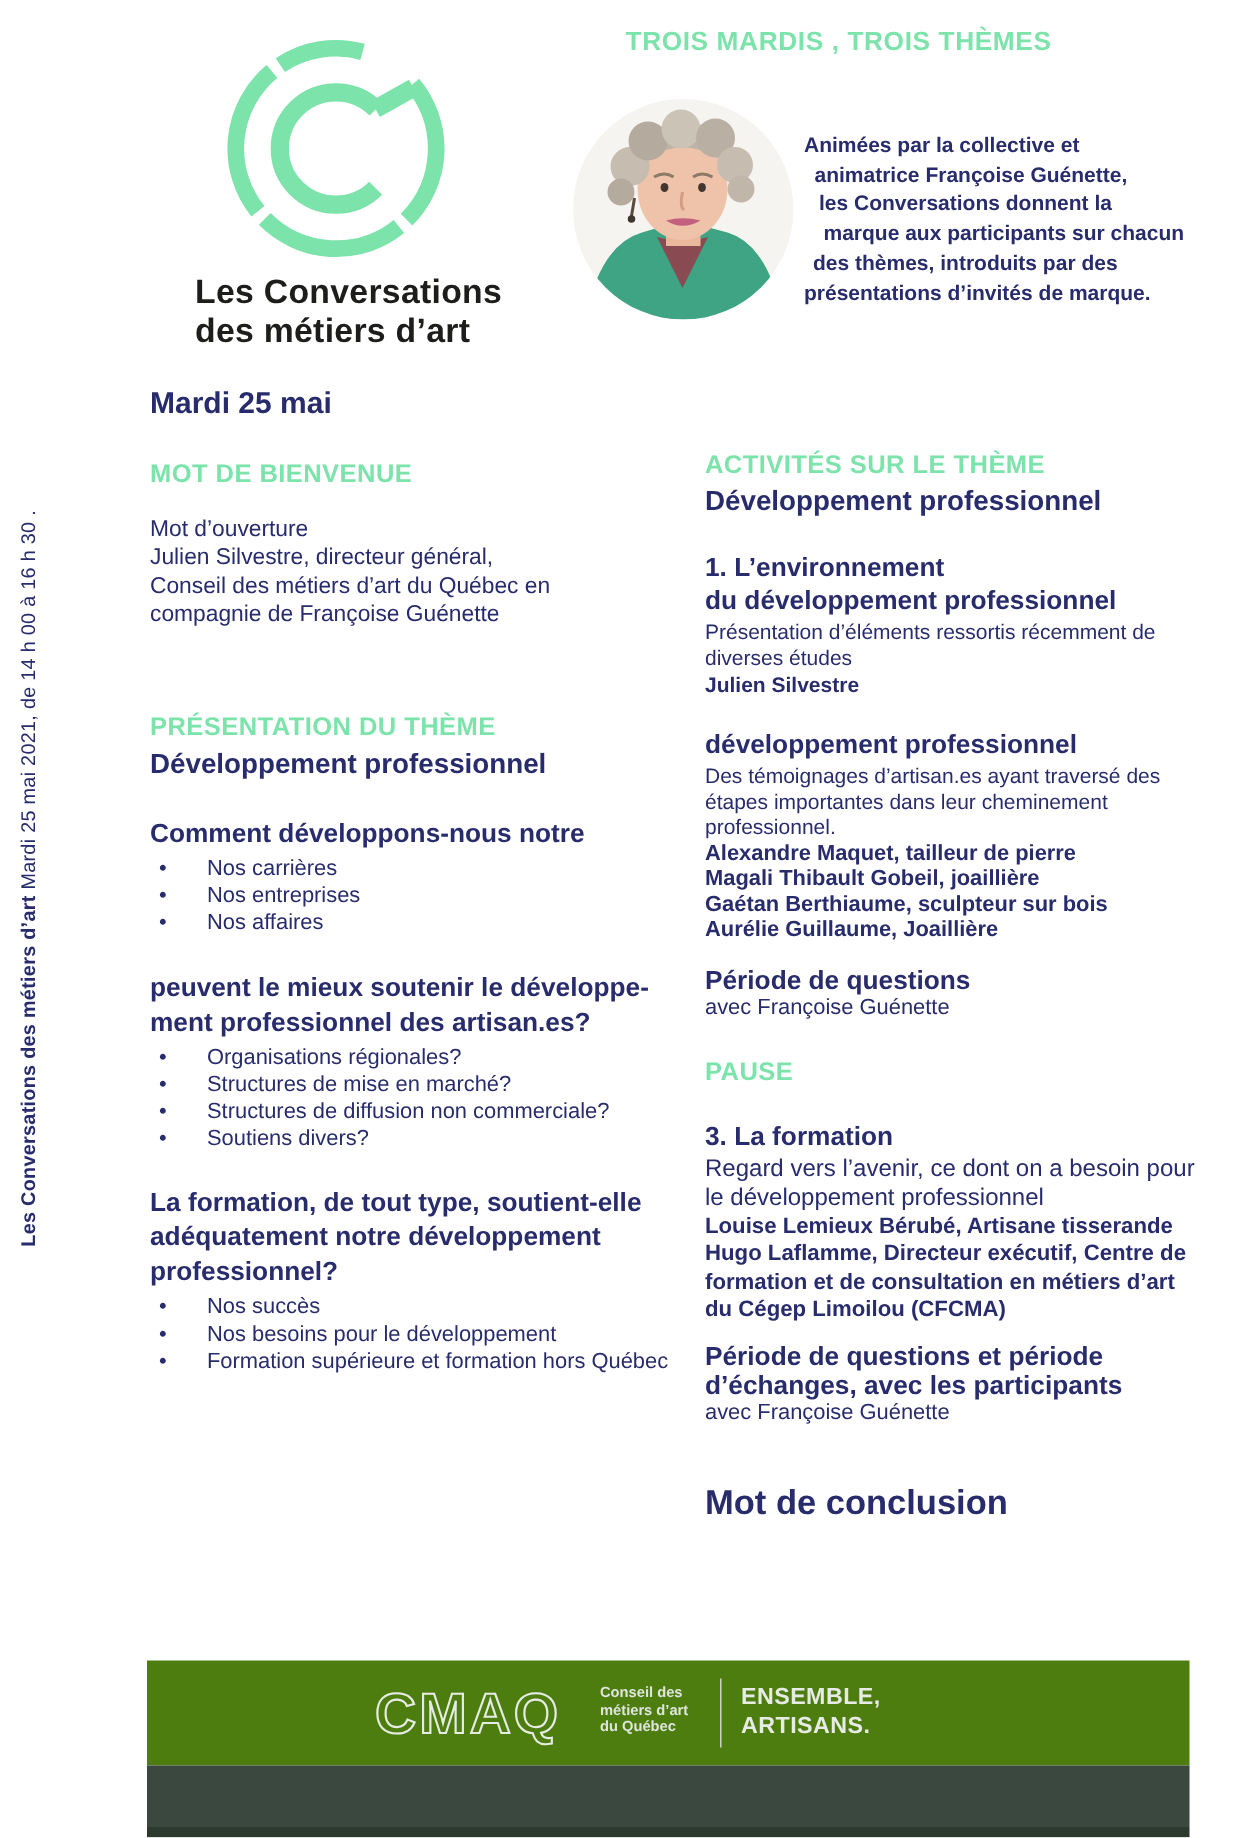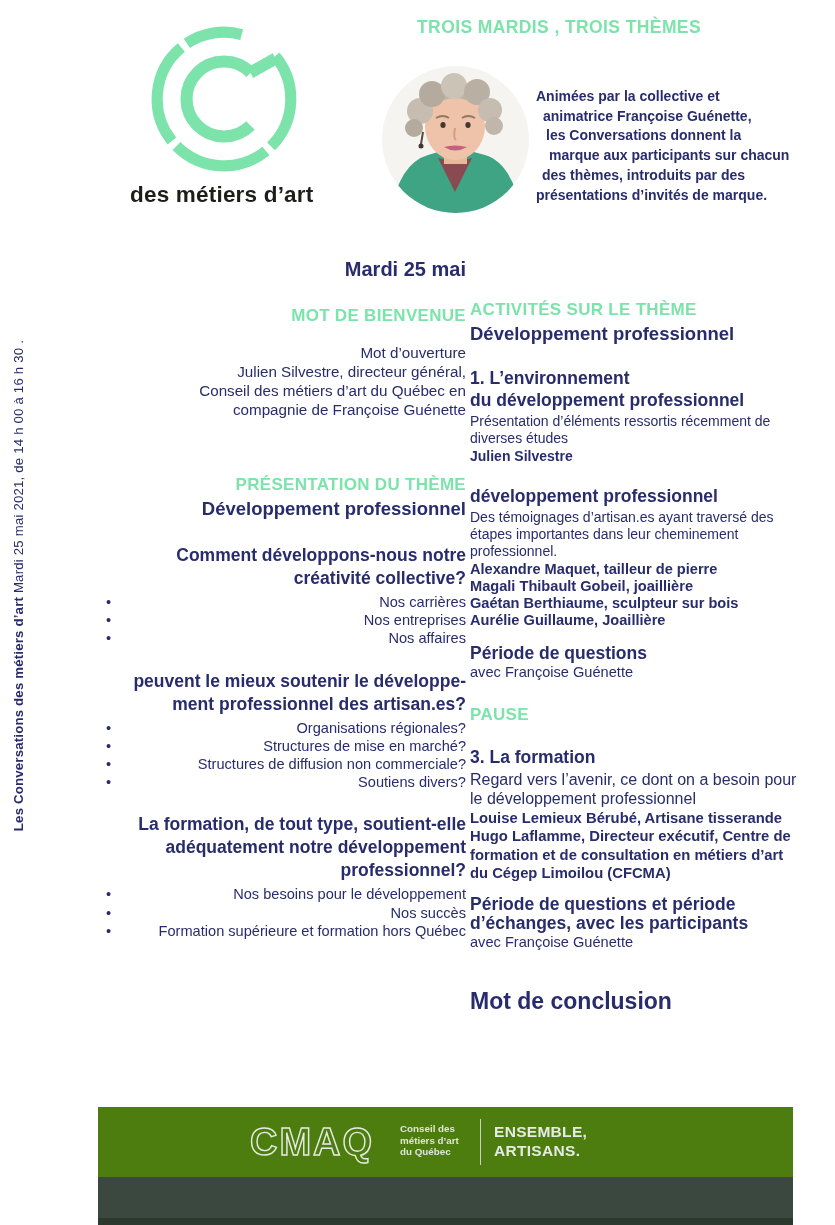--- a/index.html
+++ b/index.html
@@ -22,21 +22,21 @@
   .intro div:nth-child(3){ padding-left:10px; }
   .intro div:nth-child(4){ padding-left:13px; }
   .intro div:nth-child(5){ padding-left:6px; }
   
   .vside { position:absolute; left:6px; top:288px; height:596px; width:24px;
     display:flex; align-items:center; justify-content:center; }
   .vside .vtext { writing-mode:vertical-rl; transform:rotate(180deg);
     font-size:13.2px; color:var(--navy); white-space:nowrap; letter-spacing:.2px; }
   .vside .vb { font-weight:700; }
   
-  .lcol { position:absolute; left:100px; top:258px; width:366px; color:var(--navy);text-align:right; }
+  .lcol { position:absolute; left:100px; top:258px; width:366px; color:var(--navy); }
   .rcol { position:absolute; left:470px; top:300px; width:334px; color:var(--navy); }
   .date-h { font-weight:700; font-size:20px; margin-bottom:25px; }
   .gh { font-weight:700; font-size:17px; color:var(--mint); letter-spacing:.3px; }
   .sub-h { font-weight:700; font-size:18.5px; margin-top:3px; }
   .body-lines { margin-top:17px; font-size:15.2px; line-height:19px; }
   .q-title { font-weight:700; font-size:17.5px; line-height:23px; }
   .mt56 { margin-top:56px; } .mt24 { margin-top:24px; } .mt22 { margin-top:22px; }
   ul.bul { list-style:none; margin-top:3px; font-size:14.6px; line-height:18.2px; }
   ul.bul li { position:relative; padding-left:38px; }
   ul.bul li::before { content:"•"; position:absolute; left:6px; }
@@ -68,20 +68,21 @@
 <div class="page">
 
   <div class="logo-wrap">
     <svg width="164" height="166" viewBox="0 0 160 164">
       <circle cx="78" cy="82" r="66" fill="none" stroke="#7ce3ab" stroke-width="11" stroke-dasharray="97.9 6.9 96.7 6.9 102.5 6.9 56.4 40.3" transform="rotate(320 78 82)"></circle>
       <circle cx="78" cy="82" r="37" fill="none" stroke="#7ce3ab" stroke-width="12" stroke-dasharray="174.4 58.1" transform="rotate(45 78 82)"></circle>
       <line x1="104" y1="56" x2="129" y2="42" stroke="#7ce3ab" stroke-width="12"></line>
     </svg>
   </div>
   <div class="wordmark">
+    <div>Les Conversations</div>
     <div>des métiers d’art</div>
   </div>
 
   <div class="tagline">TROIS MARDIS , TROIS THÈMES</div>
 
   <div class="avatar">
     <svg width="147" height="147" viewBox="0 0 147 147">
       <defs>
           <clipPath id="avclip">
             <circle cx="73.5" cy="73.5" r="73.5"></circle>
@@ -137,21 +138,20 @@
       <div>Julien Silvestre, directeur général,</div>
       <div>Conseil des métiers d’art du Québec en</div>
       <div>compagnie de Françoise Guénette</div>
     </div>
 
     <div class="gh mt56">PRÉSENTATION DU THÈME</div>
     <div class="sub-h">Développement professionnel</div>
 
     <div class="q-title mt24">
       <div>Comment développons-nous notre</div>
-      <div>créativité collective?</div>
     </div>
     <ul class="bul">
       <li>Nos carrières</li>
       <li>Nos entreprises</li>
       <li>Nos affaires</li>
     </ul>
 
     <div class="q-title mt22">
       <div>peuvent le mieux soutenir le développe-</div>
       <div>ment professionnel des artisan.es?</div>
@@ -162,22 +162,22 @@
       <li>Structures de diffusion non commerciale?</li>
       <li>Soutiens divers?</li>
     </ul>
 
     <div class="q-title mt22">
       <div>La formation, de tout type, soutient-elle</div>
       <div>adéquatement notre développement</div>
       <div>professionnel?</div>
     </div>
     <ul class="bul">
+      <li>Nos succès</li>
       <li>Nos besoins pour le développement</li>
-      <li>Nos succès</li>
       <li>Formation supérieure et formation hors Québec</li>
     </ul>
   </div>
 
   <div class="rcol">
     <div class="gh">ACTIVITÉS SUR LE THÈME</div>
     <div class="sub-h">Développement professionnel</div>
 
     <div class="item-title mt22">
       <div>1.  L’environnement</div>

